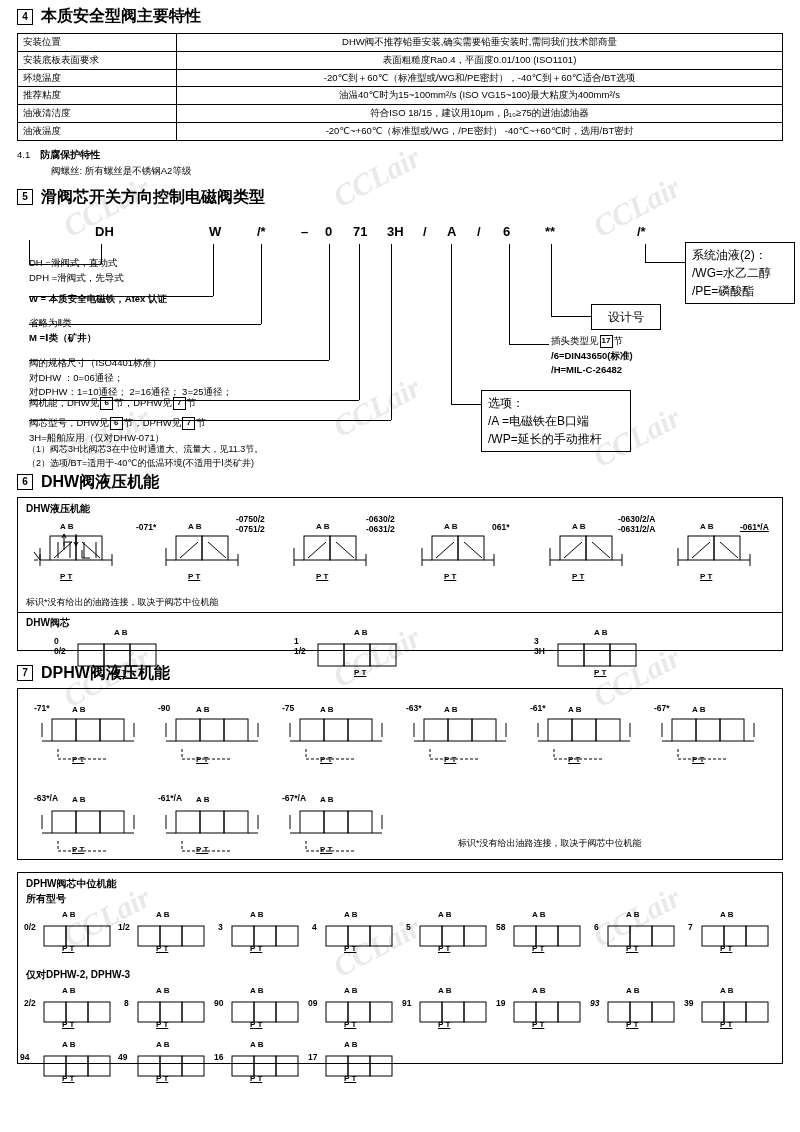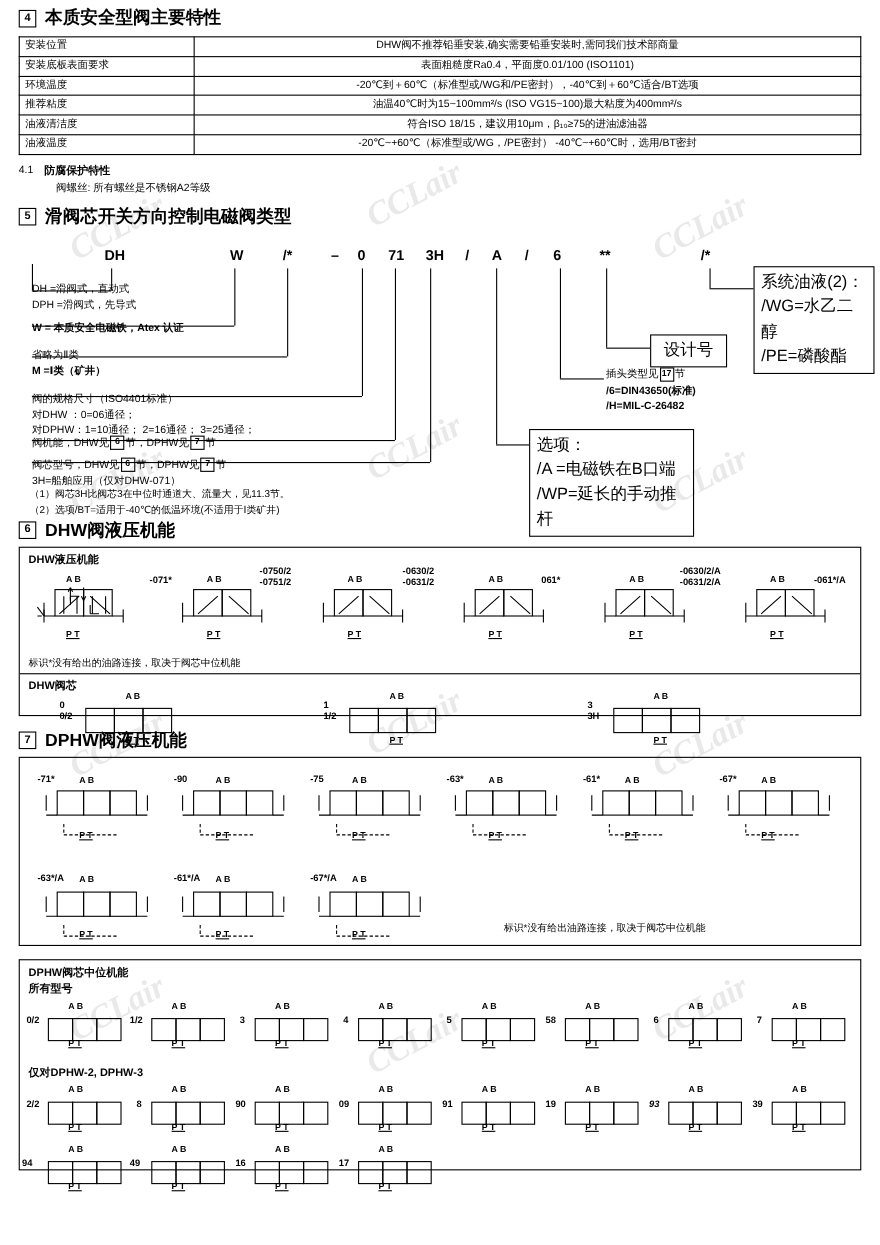--- a/index.html
+++ b/index.html
@@ -24,21 +24,21 @@
   .ctr{text-align:center;}
   .boxnum{display:inline-flex;width:11px;height:11px;border:1px solid #000;align-items:center;
           justify-content:center;font-size:8px;vertical-align:middle;margin:0 1px;font-weight:bold;}
   
   .code-wrap{position:relative;height:258px;margin-top:4px;}
   .code-row{position:absolute;left:0;top:0;width:100%;height:20px;font-weight:bold;font-size:13px;}
   .code-row span{position:absolute;}
   .vline{position:absolute;border-left:1px solid #000;}
   .hline{position:absolute;border-top:1px solid #000;}
   .legend{position:absolute;font-size:9.5px;line-height:1.55;}
-  .boxed{position:absolute;border:1px solid #000;padding:3px 6px;font-size:15px;line-height:1.5;}
+  .boxed{position:absolute;border:1px solid #000;padding:3px 6px;font-size:12px;line-height:1.5;}
   
   .panel{border:1px solid #000;margin-top:4px;position:relative;}
   .panel-title{font-size:10px;font-weight:bold;padding:4px 0 0 8px;}
   .divider{border-top:1px solid #000;}
   .note{font-size:9px;}
   .sym-label{font-size:8.5px;font-weight:bold;}
   .ab{font-size:8px;font-weight:bold;}
   .pt{font-size:8px;font-weight:bold;text-decoration:underline;}
   .notes-list{font-size:9px;line-height:1.6;margin-top:2px;}
 </style>
@@ -268,21 +268,21 @@
 
     <div style="position:relative;height:0;">
       <span class="sym-label" style="position:absolute;left:118px;top:-62px;">-071*</span>
       <span class="sym-label" style="position:absolute;left:218px;top:-70px;white-space:pre;">-0750/2
 -0751/2</span>
       <span class="sym-label" style="position:absolute;left:348px;top:-70px;white-space:pre;">-0630/2
 -0631/2</span>
       <span class="sym-label" style="position:absolute;left:474px;top:-62px;">061*</span>
       <span class="sym-label" style="position:absolute;left:600px;top:-70px;white-space:pre;">-0630/2/A
 -0631/2/A</span>
-      <span class="sym-label" style="position:absolute;left:722px;top:-62px;">-061*/A</span>
+      <span class="sym-label" style="position:absolute;left:722px;top:-62px;text-decoration:underline;">-061*/A</span>
 
       <span class="ab" style="position:absolute;left:42px;top:-62px;">A  B</span>
       <span class="ab" style="position:absolute;left:170px;top:-62px;">A  B</span>
       <span class="ab" style="position:absolute;left:298px;top:-62px;">A  B</span>
       <span class="ab" style="position:absolute;left:426px;top:-62px;">A  B</span>
       <span class="ab" style="position:absolute;left:554px;top:-62px;">A  B</span>
       <span class="ab" style="position:absolute;left:682px;top:-62px;">A  B</span>
 
       <span class="pt" style="position:absolute;left:42px;top:-12px;">P  T</span>
       <span class="pt" style="position:absolute;left:170px;top:-12px;">P  T</span>

